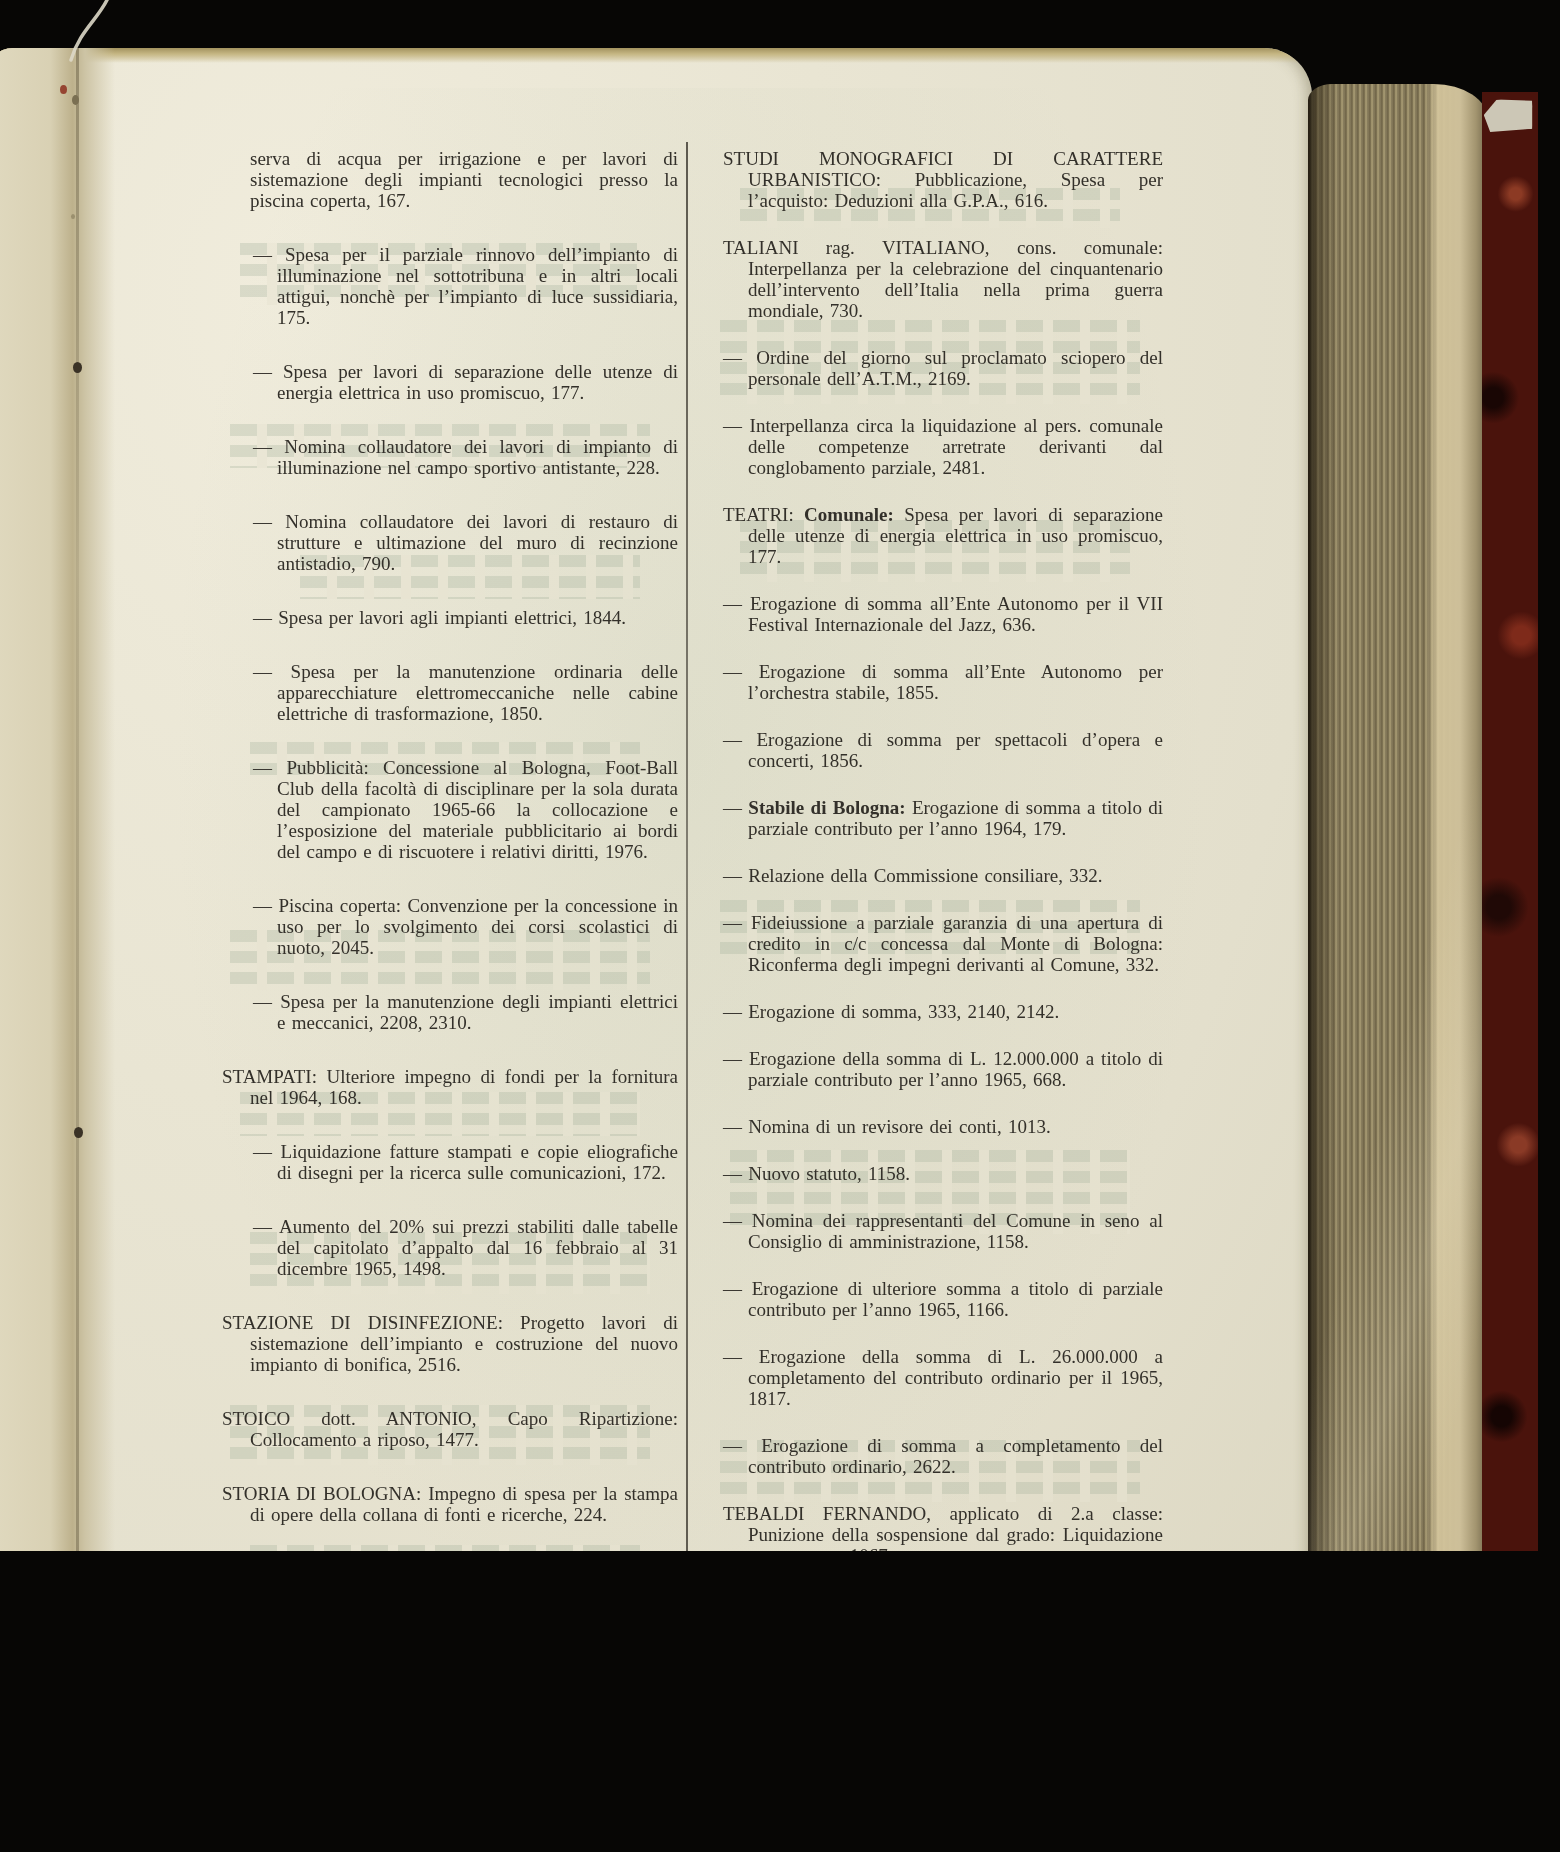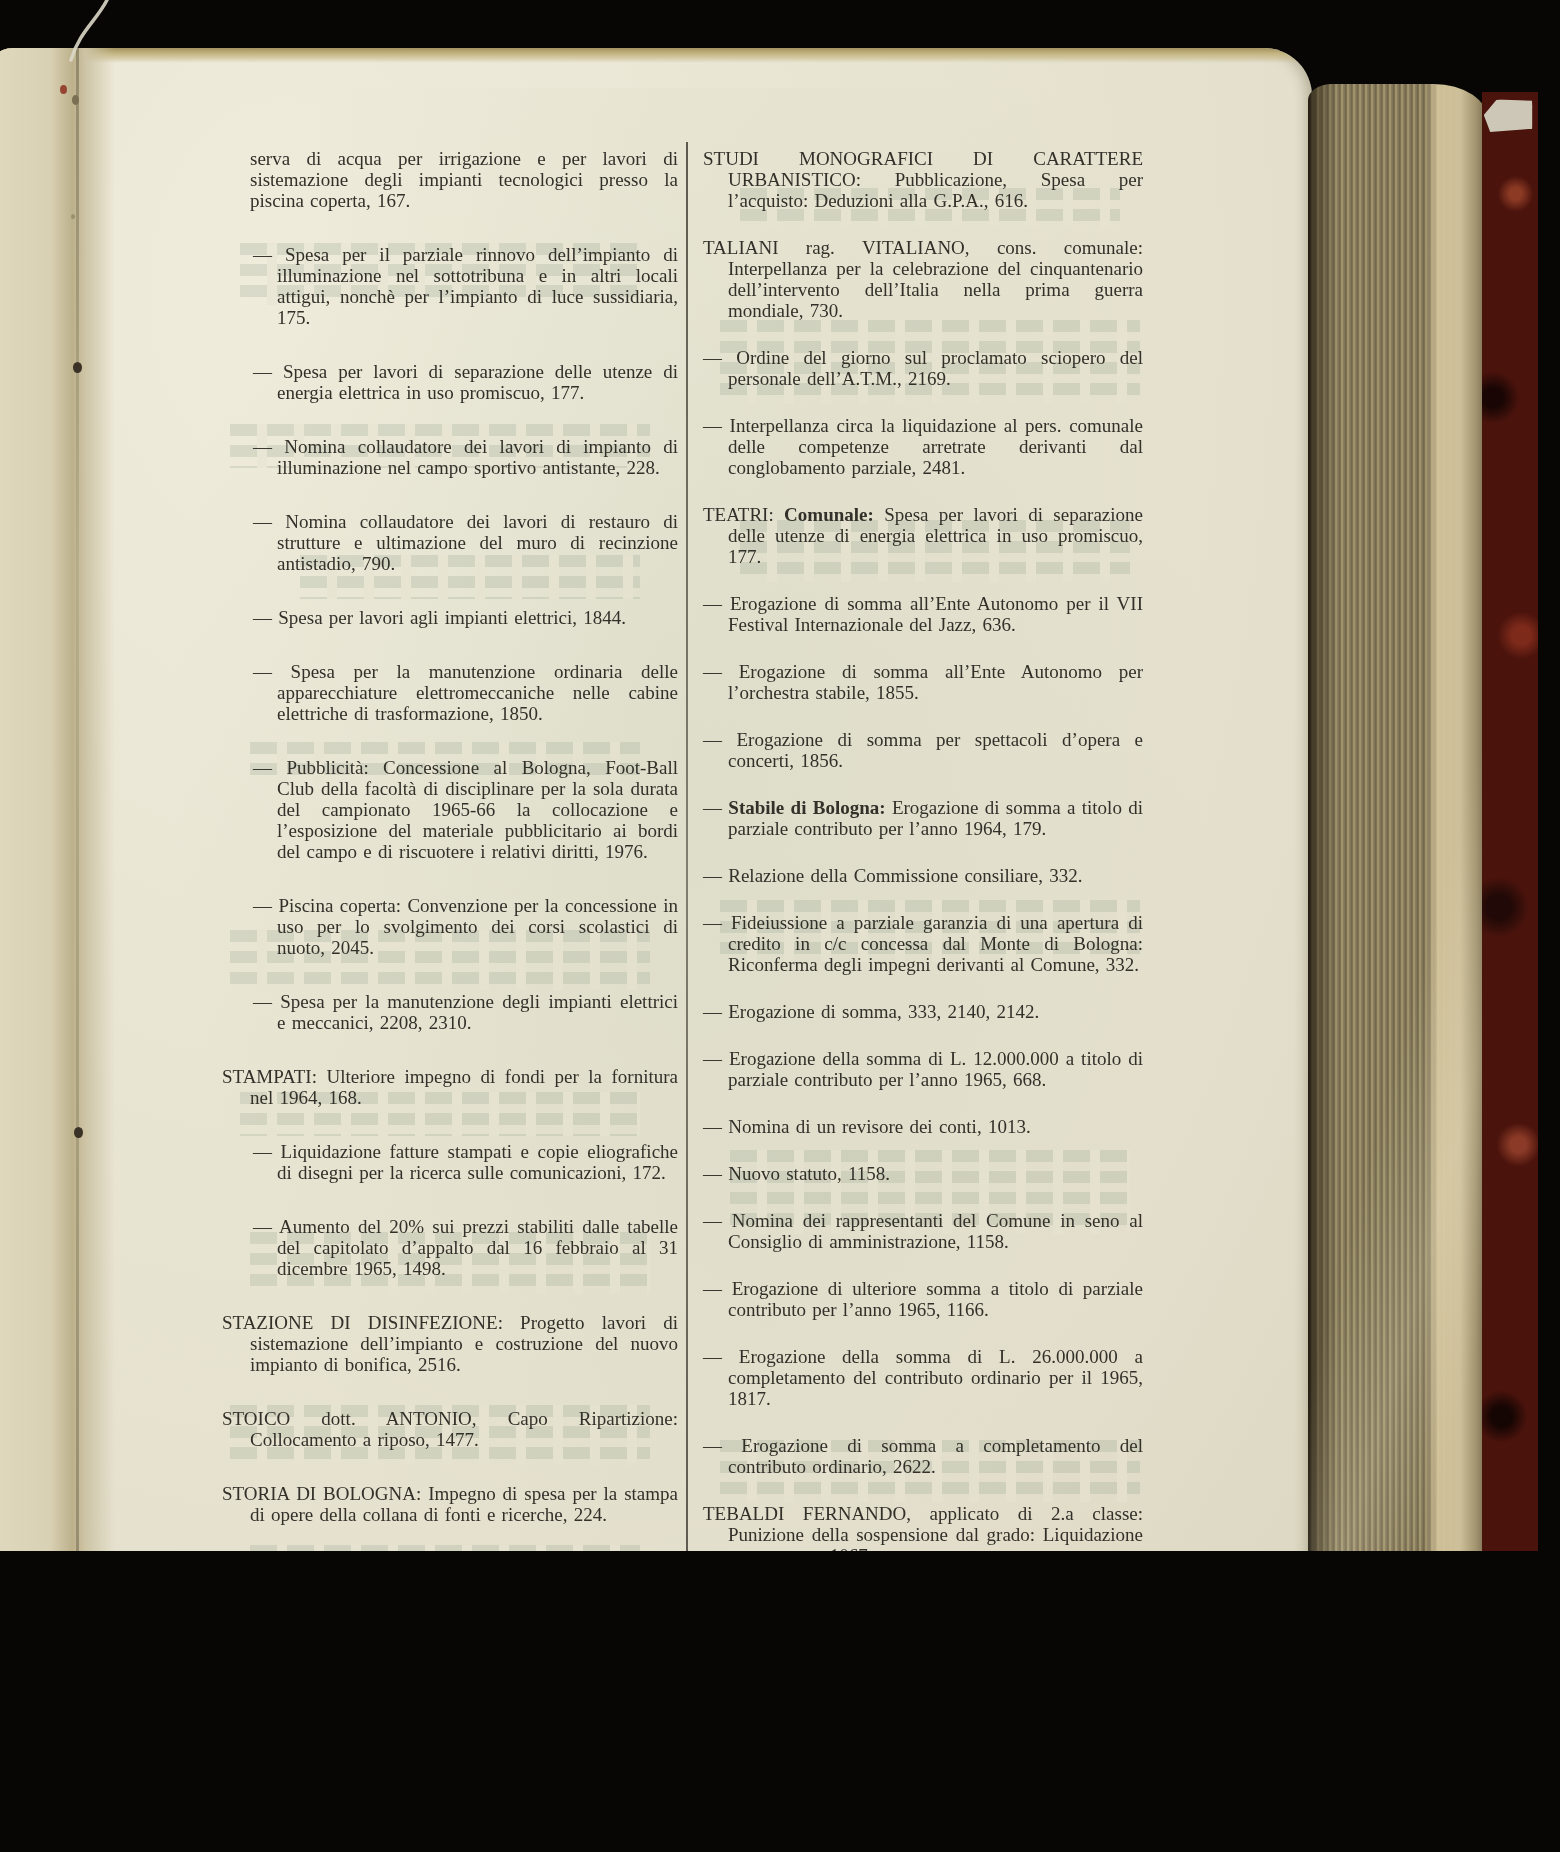--- a/index.html
+++ b/index.html
@@ -25,21 +25,21 @@
   
   .ghost{position:absolute;opacity:.5;filter:blur(.6px);
         background-image:
           repeating-linear-gradient(90deg, rgba(233,229,211,0) 0 27px, #e8e4d2 27px 37px),
           repeating-linear-gradient(180deg, rgba(155,170,148,.55) 0 12px, rgba(155,170,148,0) 12px 21px);}
 
   
   .text-block{position:absolute;left:232px;top:100px;width:923px;height:1560px;}
   .col{position:absolute;top:0;}
   .col-left{left:0;width:456px;}
-  .col-right{left:481px;width:440px;}
+  .col-right{left:501px;width:440px;}
   .col p{margin:0 0 33px 0;text-align:justify;font-size:19px;line-height:21px;
          color:#33302a;word-spacing:1.5px;}
   .col-right p{margin-bottom:26px;}
   .col-left p{padding-left:28px;}
   .col-left p.head{text-indent:-28px;}
   .col-left p.dash{text-indent:-24px;margin-left:27px;}
   .col-left p.plain{text-indent:0;}
   .col-right p{padding-left:25px;}
   .col-right p.head{text-indent:-25px;}
   .col-right p.dash{text-indent:-25px;}

